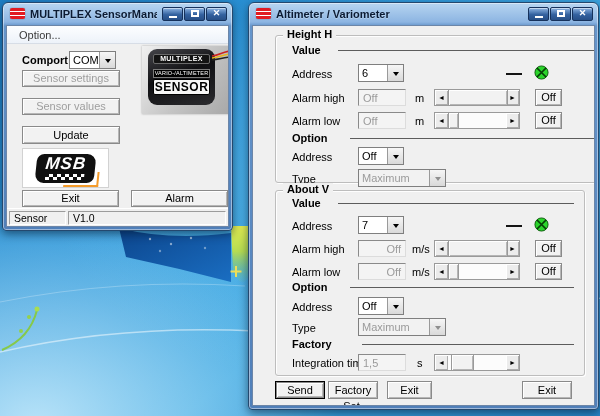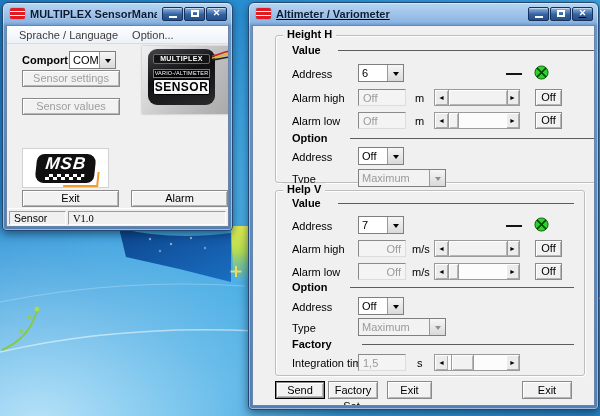--- a/index.html
+++ b/index.html
@@ -138,21 +138,20 @@
         <span class="cap">
             <span class="gsq"></span>
           </span>
         <span class="cap">
             <span class="gx">✕</span>
           </span>
       </span>
     </div>
     <div class="client">
       <div class="menubar">
-        <span class="menu-item">Sprache / Language</span>
         <span class="menu-item">Option...</span>
       </div>
 
       <span class="lbl b" style="left:15px;top:28px;">Comport</span>
       <div class="combo" style="left:62px;top:25px;width:47px;">
         <span class="combo-val">COM4</span>
         <span class="combo-btn">
             <span class="tri"></span>
           </span>
       </div>
@@ -165,39 +164,40 @@
         </div>
         <svg class="wires" width="18" height="16">
           <path d="M0,8 C8,7 10,4 18,3" stroke="#c22" stroke-width="1.6" fill="none"></path>
           <path d="M0,10 C8,9 10,7 18,6" stroke="#e6b31e" stroke-width="1.6" fill="none"></path>
           <path d="M0,12 C8,11 10,10 18,9" stroke="#222" stroke-width="1.6" fill="none"></path>
         </svg>
       </div>
 
       <div class="btn disabled" style="left:15px;top:72px;width:98px;height:17px;">Sensor values</div>
       <div class="btn disabled" style="left:15px;top:44px;width:98px;height:17px;">Sensor settings</div>
+      <div class="btn" style="left:15px;top:100px;width:98px;height:18px;line-height:16px;">Update</div>
 
       <div class="msb" style="left:15px;top:122px;width:85px;height:38px;">
         <div class="msb-badge">
           <span class="msb-text">MSB</span>
           <div class="msb-checker"></div>
         </div>
       </div>
 
       <div class="btn" style="left:15px;top:164px;width:97px;height:17px;">Exit</div>
       <div class="btn" style="left:124px;top:164px;width:97px;height:17px;">Alarm</div>
 
       <div class="statusbar">
         <span class="status-cell" style="width:57px;">Sensor</span>
-        <span class="status-cell" style="flex:1;font-family:Liberation Serif, serif;">V1.0</span>
+        <span class="status-cell" style="flex:1;">V1.0</span>
       </div>
     </div>
   </div>
 
-  <div class="win" style="left:248px;top:2px;width:351px;height:408px;text-decoration:underline;">
+  <div class="win" style="left:248px;top:2px;width:351px;height:408px;">
     <div class="titlebar">
       <span class="mpx"></span>
       <span class="title-text">Altimeter / Variometer</span>
       <span class="caps">
         <span class="cap">
             <span class="gm"></span>
           </span>
         <span class="cap">
             <span class="gsq"></span>
           </span>
@@ -265,21 +265,21 @@
         <span class="lbl" style="left:16px;top:137px;">Type</span>
         <div class="combo disabled" style="left:82px;top:133px;width:88px;">
           <span class="combo-val">Maximum</span>
           <span class="combo-btn">
               <span class="tri"></span>
             </span>
         </div>
       </div>
 
       <div class="group" style="left:22px;top:164px;width:310px;height:186px;">
-        <span class="group-label">Help V</span>
+        <span class="group-label">About V</span>
 
         <span class="lbl b" style="left:16px;top:6px;">Value</span>
         <span class="section-line" style="left:62px;right:10px;top:12px;"></span>
 
         <span class="lbl" style="left:16px;top:29px;">Address</span>
         <div class="combo" style="left:82px;top:25px;width:46px;">
           <span class="combo-val">7</span>
           <span class="combo-btn">
               <span class="tri"></span>
             </span>

